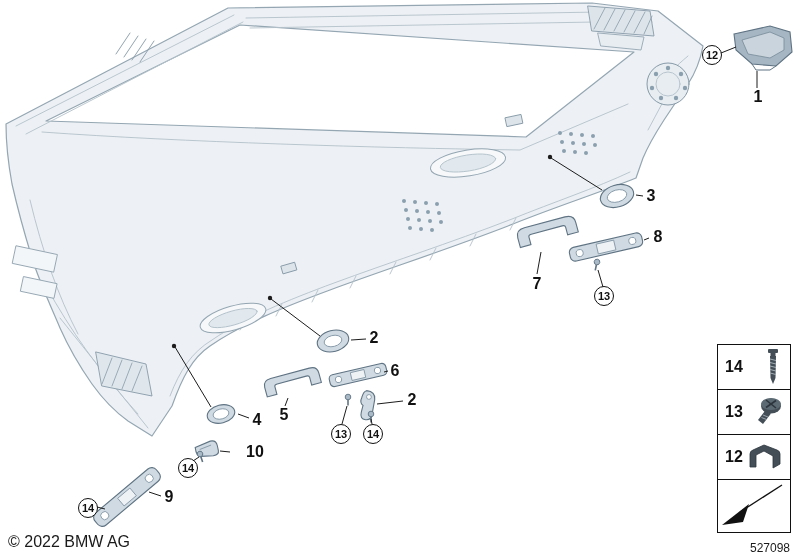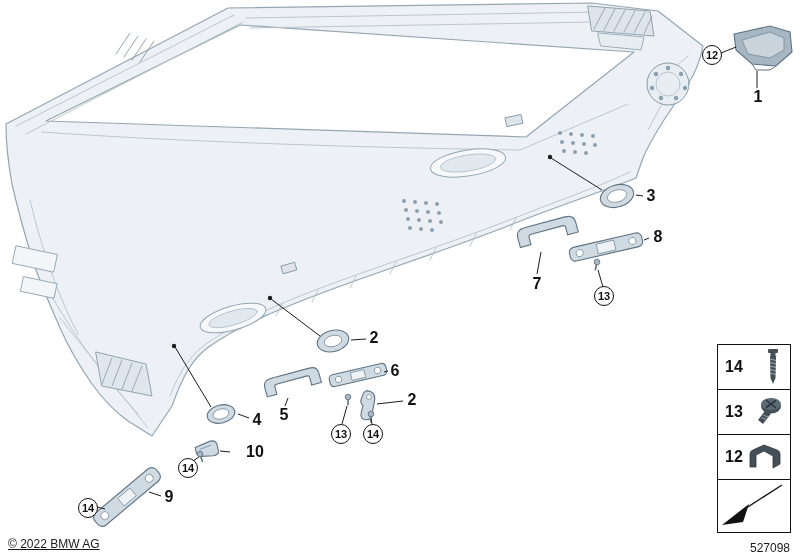--- a/index.html
+++ b/index.html
@@ -12,21 +12,21 @@
            border:1.5px solid #111;border-radius:50%;background:#fff;box-sizing:border-box;
            display:flex;align-items:center;justify-content:center;font-weight:700;
            font-size:11px;color:#111;line-height:1;}
   .legend{position:absolute;left:717px;top:344px;width:74px;height:189px;
           border:1.6px solid #111;box-sizing:border-box;background:#fff;
           display:flex;flex-direction:column;}
   .legend-row{flex:0 0 45px;border-bottom:1.3px solid #111;box-sizing:border-box;
           display:flex;align-items:center;justify-content:space-between;padding:0 7px;}
   .legend-row.arrow-cell{flex:1;border-bottom:none;padding:0;position:relative;}
   .legend-num{font-weight:700;font-size:16px;color:#111;}
-  .copyright{position:absolute;left:8px;bottom:9px;font-size:12px;color:#1a1a1a;text-decoration:underline;}
+  .copyright{position:absolute;left:8px;bottom:9px;font-size:16px;color:#1a1a1a;}
   .diagram-number{position:absolute;right:10px;bottom:5px;font-size:12px;color:#1a1a1a;}
 </style>
 </head>
 <body>
 
 <div id="canvas">
 
   <svg id="artwork" width="800" height="560" viewBox="0 0 800 560">
 
     <g stroke-linejoin="round" stroke-linecap="round">

